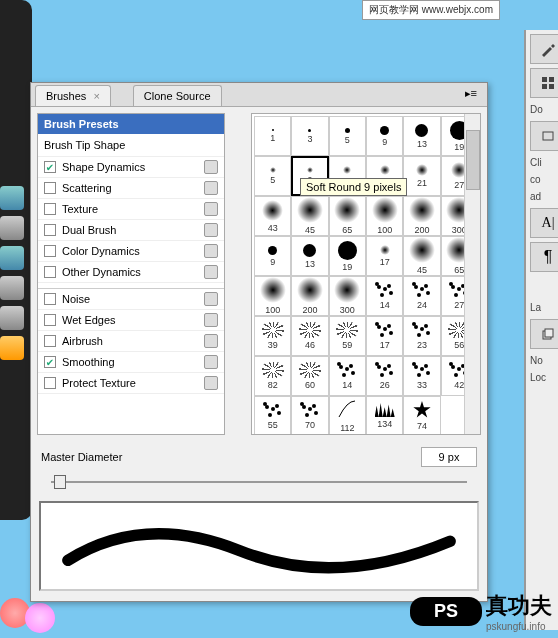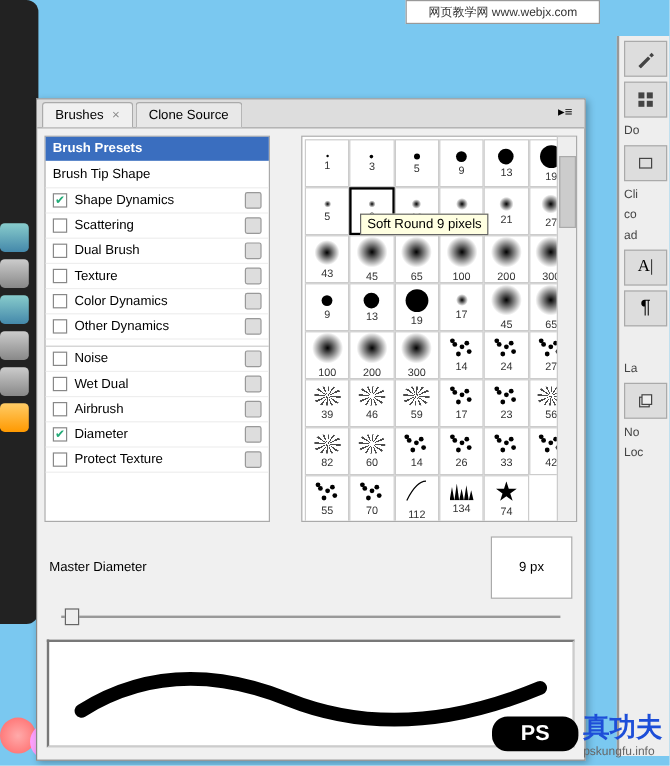--- a/index.html
+++ b/index.html
@@ -8,28 +8,28 @@
 .bg-phone { position: absolute; left: 0; top: 0; width: 32px; height: 520px; background: #222; border-radius: 0 10px 10px 0; }
 .bg-icons { position: absolute; left: 0; top: 180px; width: 26px; }
 .bi { width: 24px; height: 24px; margin: 6px 0; border-radius: 4px; background: linear-gradient(#8cc, #48a); }
 .bi2 { background: linear-gradient(#ccc, #888); }
 .bi3 { background: linear-gradient(#fc6, #f90); }
 .flowers { position: absolute; left: 0; bottom: 0; width: 60px; height: 60px; }
 .flower { position: absolute; width: 30px; height: 30px; border-radius: 50%; }
 .fl1 { background: radial-gradient(#faa, #f66); left: 0; bottom: 10px; }
 .fl2 { background: radial-gradient(#fcf, #f8f); left: 25px; bottom: 5px; }
 
-.website-tag { position: absolute; right: 58px; top: 0; background: #fff; border: 1px solid #999; padding: 2px 18px; font-size: 10px; color: #333; }
-
-.right-panels { position: absolute; right: 0; top: 30px; width: 44px; height: 600px; background: #eee; border-left: 2px solid #999; }
+.website-tag { position: absolute; right: 58px; top: 0; background: #fff; border: 1px solid #999; padding: 2px 6px; font-size: 10px; color: #333; }
+
+.right-panels { position: absolute; right: 0; top: 30px; width: 34px; height: 600px; background: #eee; border-left: 2px solid #999; }
 .rp-tool { width: 36px; height: 30px; margin: 4px; background: #ddd; border: 1px solid #aaa; display: flex; align-items: center; justify-content: center; }
 .rp-txt { font-size: 10px; color: #444; margin: 6px 4px; }
 
 .panel { position: absolute; left: 30px; top: 82px; width: 458px; background: #f0f0f0; border: 1px solid #888; box-shadow: 2px 2px 6px rgba(0,0,0,0.3); }
-.tabs { display: flex; background: #ddd; border-bottom: 1px solid #aaa; padding: 2px 4px 0; }
+.tabs { display: flex; background: #ddd; border-bottom: 1px solid #aaa; padding: 2px 4px 0; gap: 20px; }
 .tab { padding: 4px 10px; background: #e8e8e8; border: 1px solid #aaa; border-bottom: none; margin-right: 2px; border-radius: 3px 3px 0 0; cursor: pointer; }
 .tab.active { background: #f0f0f0; }
 .tab-x { margin-left: 4px; color: #888; }
 .flyout { margin-left: auto; padding: 2px 6px; cursor: pointer; }
 
 .panel-body { display: flex; padding: 6px; gap: 20px; }
 .presets { width: 188px; border: 1px solid #aaa; background: #fff; margin-right: 6px; }
 .preset-hdr { background: #3a6ebf; color: #fff; padding: 4px 6px; font-weight: bold; }
 .preset-sub { padding: 5px 6px; border-bottom: 1px solid #eee; }
 .preset-row { display: flex; align-items: center; padding: 3px 6px; border-bottom: 1px solid #eee; }
@@ -49,29 +49,29 @@
 .scrollbar { position: absolute; right: 0; top: 0; width: 16px; height: 100%; background: #eee; border-left: 1px solid #ccc; }
 .sb-thumb { width: 14px; height: 60px; background: #ccc; border: 1px solid #aaa; margin: 16px 0 0 1px; }
 
 .tooltip { position: absolute; background: #ffffe1; border: 1px solid #666; padding: 2px 5px; font-size: 11px; z-index: 10; white-space: nowrap; }
 
 .master { padding: 6px 10px; display: flex; align-items: center; }
 .master-lbl { flex-shrink: 0; }
 .slider { flex: 1; margin: 0 10px; height: 18px; position: relative; }
 .slider-track { position: absolute; top: 8px; left: 0; right: 0; height: 2px; background: #999; }
 .slider-thumb { position: absolute; top: 2px; width: 12px; height: 14px; background: #eee; border: 1px solid #666; left: 3px; }
-.diam-box { width: 68px; padding: 19px; border: 1px solid #aaa; text-align: center; background: #fff; }
+.diam-box { width: 56px; padding: 3px; border: 1px solid #aaa; text-align: center; background: #fff; }
 
 .preview { margin: 4px 8px 10px; height: 90px; border: 2px inset #ccc; background: #fff; position: relative; }
 .stroke-svg { width: 100%; height: 100%; }
 
 .watermark { position: absolute; right: 6px; bottom: 6px; display: flex; align-items: center; }
 .wm-logo { background: #000; color: #fff; font-weight: bold; padding: 4px 24px; font-size: 18px; margin-right: 4px; border-radius: 13px; }
 .wm-txt { color: #333; }
-.wm-main { font-size: 22px; font-weight: bold; color: #1d4ed8; }
+.wm-main { font-size: 22px; font-weight: bold; color: #000000; }
 .wm-sub { font-size: 10px; color: #666; }
 
 .scatter-brush { width: 22px; height: 16px; background: repeating-conic-gradient(#000 0 10deg, transparent 10deg 30deg); border-radius: 40%; opacity: 0.7; }
 .splat { width: 20px; height: 16px; position: relative; }
 .splat::before, .splat::after { content: ""; position: absolute; width: 4px; height: 4px; background: #000; border-radius: 50%; }
 .splat::before { left: 2px; top: 3px; box-shadow: 6px 2px 0 #000, 10px -1px 0 #000, 3px 8px 0 #000, 12px 6px 0 #000; }
 .leaf { width: 18px; height: 18px; background: #000; clip-path: polygon(50% 0, 61% 35%, 98% 35%, 68% 57%, 79% 91%, 50% 70%, 21% 91%, 32% 57%, 2% 35%, 39% 35%); }
 .grass { width: 20px; height: 14px; background: linear-gradient(#000, #000); clip-path: polygon(0 100%, 10% 20%, 20% 100%, 30% 0, 40% 100%, 50% 30%, 60% 100%, 70% 10%, 80% 100%, 90% 40%, 100% 100%); }
 </style>
 </head>
@@ -152,26 +152,26 @@
             <span>Shape Dynamics</span>
             <span class="lock"></span>
           </div>
           <div class="preset-row">
             <span class="chk"></span>
             <span>Scattering</span>
             <span class="lock"></span>
           </div>
           <div class="preset-row">
             <span class="chk"></span>
+            <span>Texture</span>
+            <span class="lock"></span>
+          </div>
+          <div class="preset-row">
+            <span class="chk"></span>
             <span>Dual Brush</span>
-            <span class="lock"></span>
-          </div>
-          <div class="preset-row">
-            <span class="chk"></span>
-            <span>Texture</span>
             <span class="lock"></span>
           </div>
           <div class="preset-row">
             <span class="chk"></span>
             <span>Color Dynamics</span>
             <span class="lock"></span>
           </div>
           <div class="preset-row">
             <span class="chk"></span>
             <span>Other Dynamics</span>
@@ -180,31 +180,31 @@
         </div>
       <div class="preset-row spacer"></div>
       <div id="opts2">
           <div class="preset-row">
             <span class="chk"></span>
             <span>Noise</span>
             <span class="lock"></span>
           </div>
           <div class="preset-row">
             <span class="chk"></span>
-            <span>Wet Dual</span>
+            <span>Wet Edges</span>
             <span class="lock"></span>
           </div>
           <div class="preset-row">
             <span class="chk"></span>
             <span>Airbrush</span>
             <span class="lock"></span>
           </div>
           <div class="preset-row">
             <span class="chk on"></span>
-            <span>Diameter</span>
+            <span>Smoothing</span>
             <span class="lock"></span>
           </div>
           <div class="preset-row">
             <span class="chk"></span>
             <span>Protect Texture</span>
             <span class="lock"></span>
           </div>
         </div>
     </div>
 

